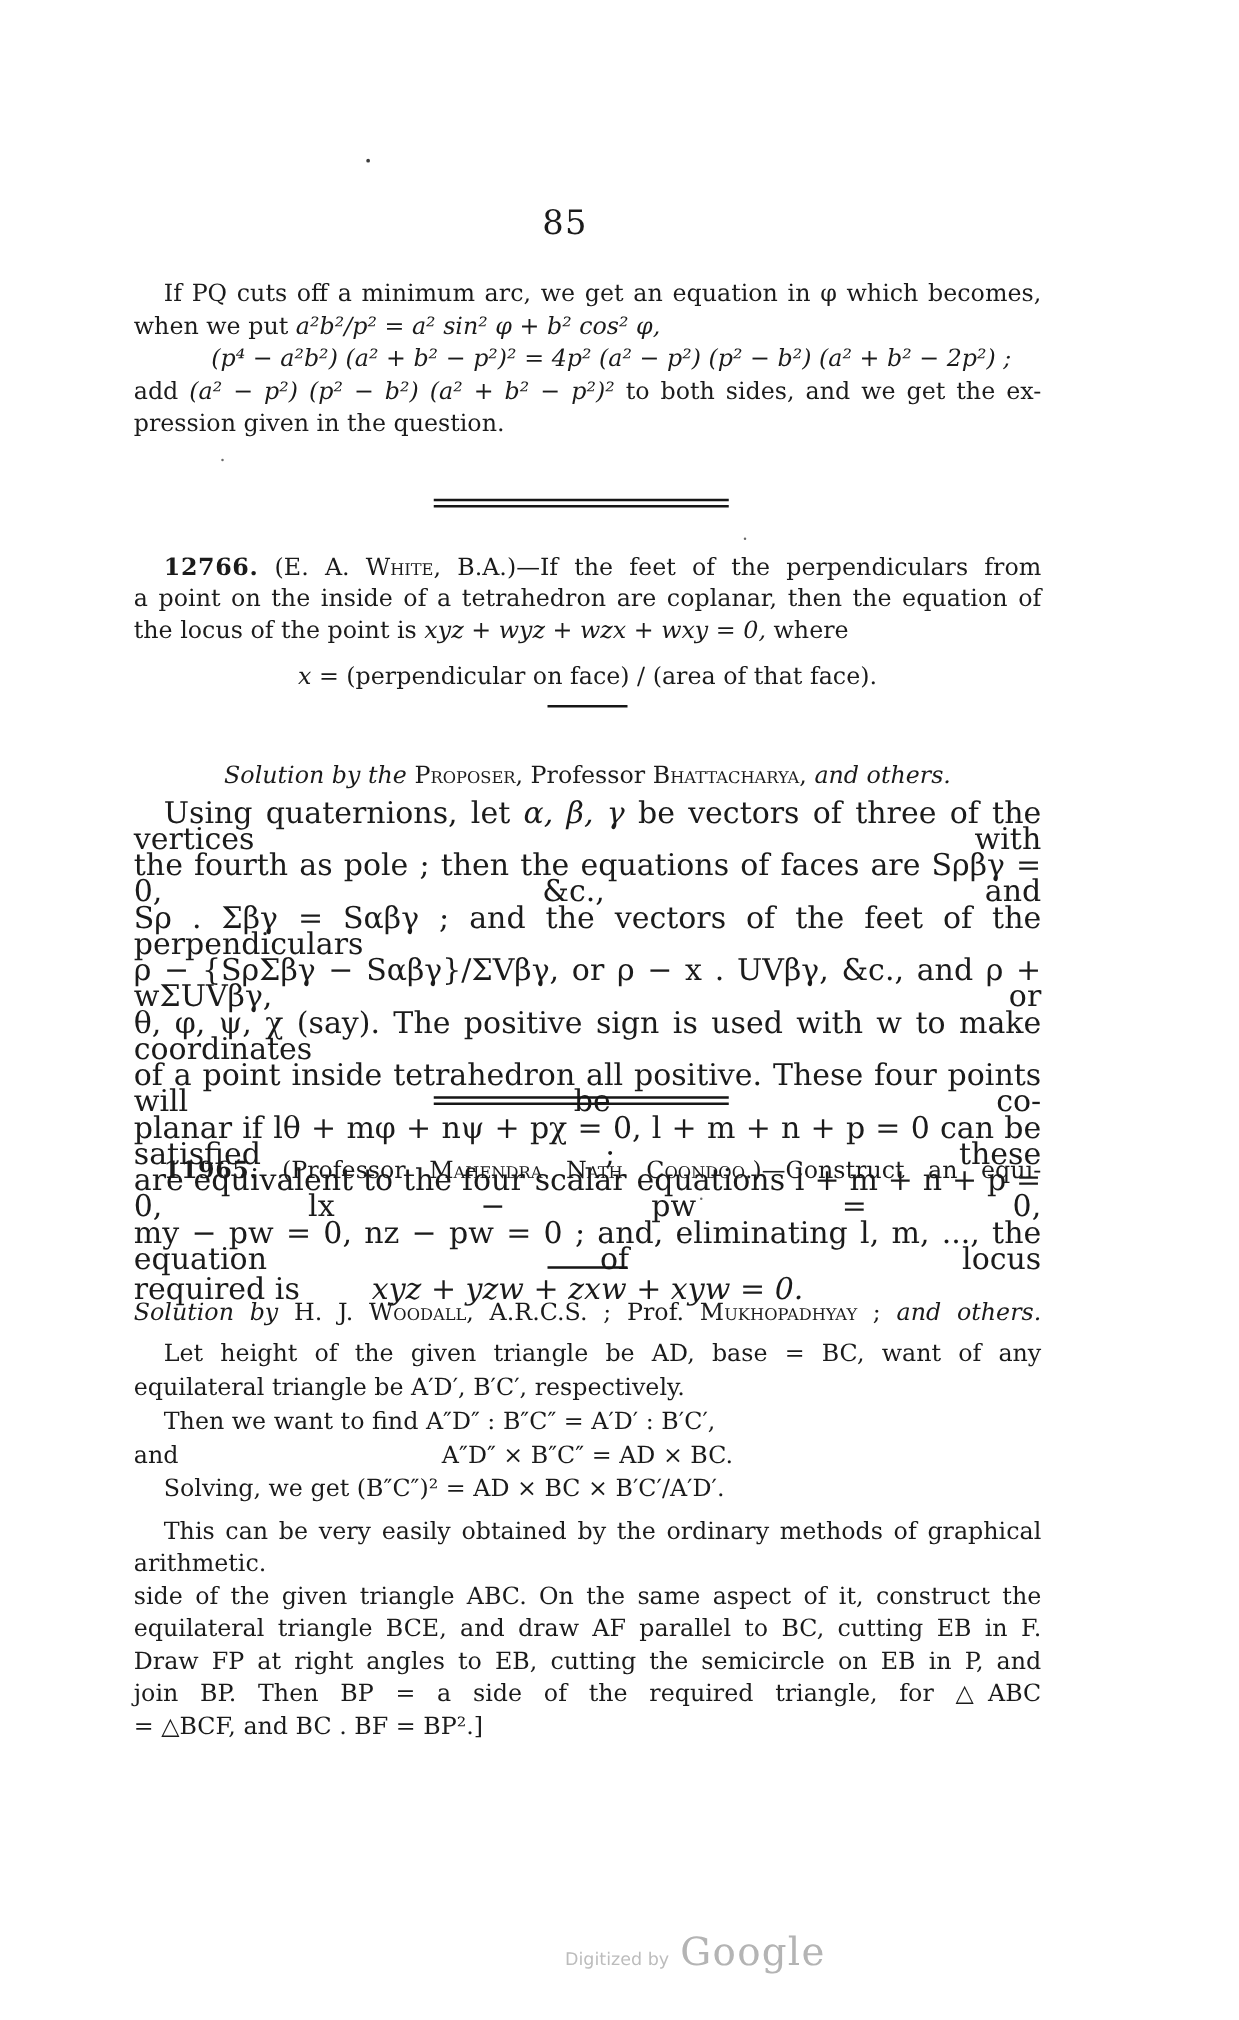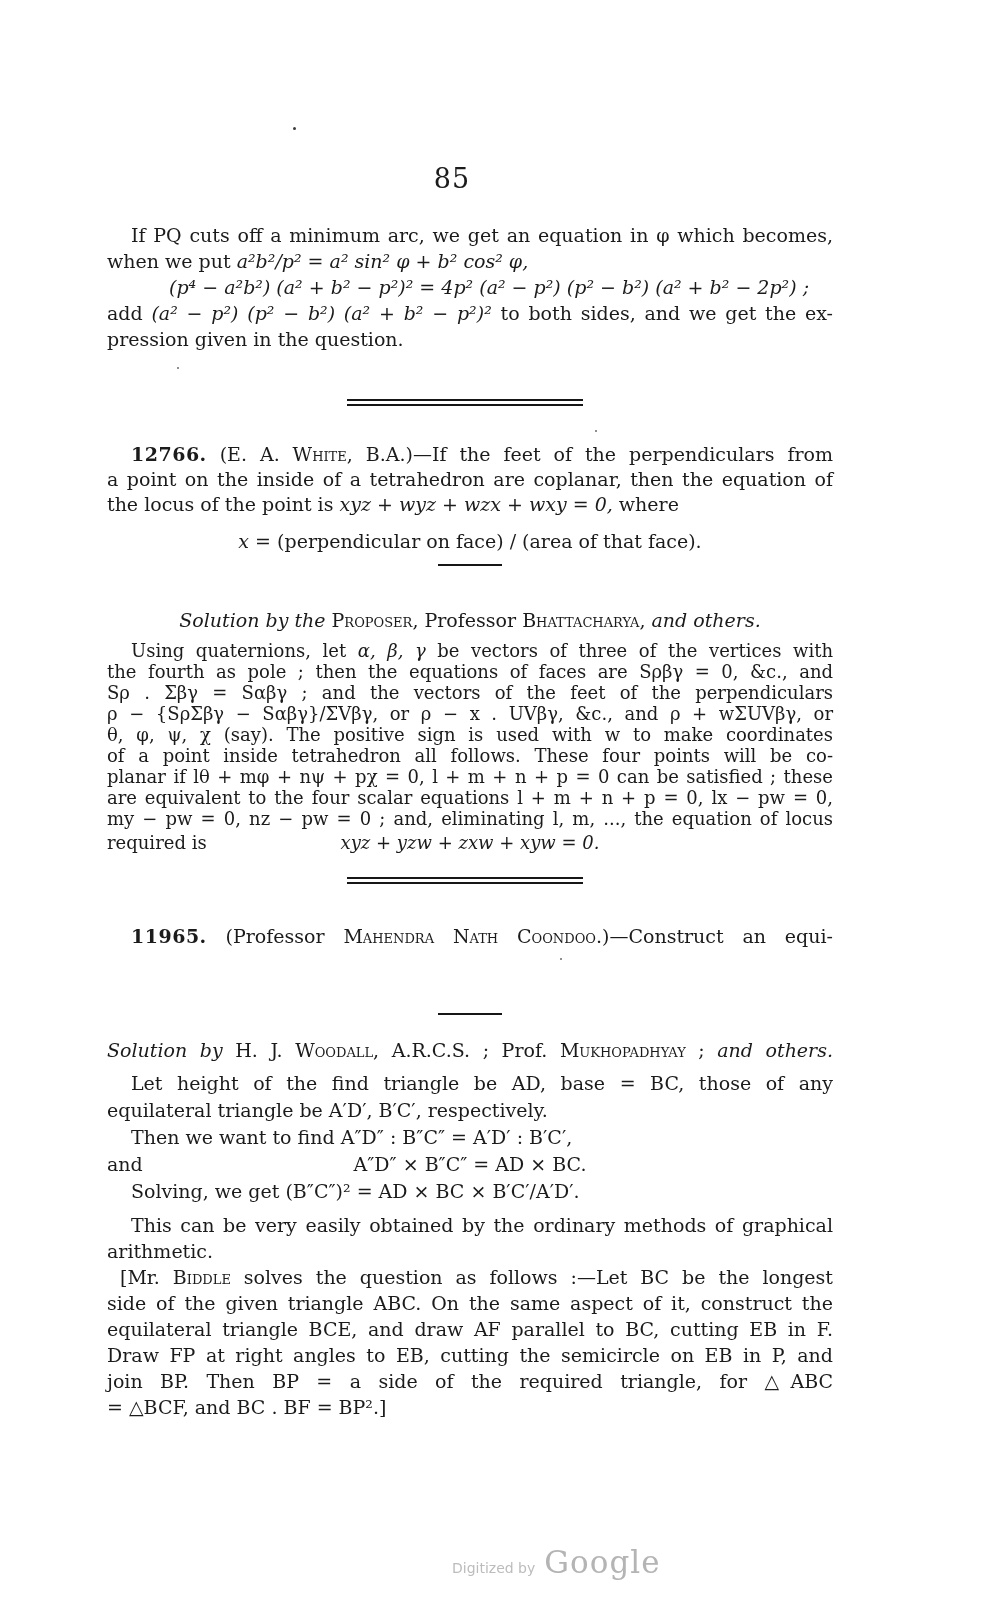--- a/index.html
+++ b/index.html
@@ -7,21 +7,21 @@
     width:991px; height:1616px;
     background:#ffffff;
     font-family:"DejaVu Serif", serif;
     color:#1b1b1b;
     position:relative;
     overflow:hidden;
   }
   .measure { position:absolute; left:107px; width:726px; }
   .pagenum { font-size:27px; text-align:center; letter-spacing:1px; }
   .para { font-size:19px; line-height:26px; }
-  .para-tight { font-size:18px; line-height:21px; }
+  .para-tight { font-size:24px; line-height:21px; }
   .q-para { font-size:19px; line-height:25px; }
   .jline { text-align:justify; text-align-last:justify; }
   .lline { text-align:left; }
   .cline { text-align:center;margin-top:12px; }
   .ind { text-indent:24px; }
   .ind-sm { text-indent:13px; }
   .pad-eq { padding-left:62px; }
   .m { font-style:italic; }
   .it { font-style:italic; }
   .sc { font-variant:small-caps; }
@@ -72,21 +72,21 @@
 <div class="measure q-para cline" style="top:596px;">
   <span class="it">Solution by the </span><span class="sc">Proposer</span><span>, Professor </span><span class="sc">Bhattacharya</span><span>, </span><span class="it">and others.</span>
 </div>
 
 <div class="measure para-tight" style="top:640px;">
   <div class="jline ind"><span>Using quaternions, let </span><span class="m">α, β, γ</span><span> be vectors of three of the vertices with</span></div>
   <div class="jline">the fourth as pole ; then the equations of faces are Sρβγ = 0, &amp;c., and</div>
   <div class="jline">Sρ . Σβγ = Sαβγ ; and the vectors of the feet of the perpendiculars</div>
   <div class="jline">ρ − {SρΣβγ − Sαβγ}/ΣVβγ, or ρ − x . UVβγ, &amp;c., and ρ + wΣUVβγ, or</div>
   <div class="jline">θ, φ, ψ, χ (say). The positive sign is used with w to make coordinates</div>
-  <div class="jline">of a point inside tetrahedron all follows. These four points will be co-</div>
+  <div class="jline">of a point inside tetrahedron all positive. These four points will be co-</div>
   <div class="jline">planar if lθ + mφ + nψ + pχ = 0, l + m + n + p = 0 can be satisfied ; these</div>
   <div class="jline">are equivalent to the four scalar equations l + m + n + p = 0, lx − pw = 0,</div>
   <div class="jline">my − pw = 0, nz − pw = 0 ; and, eliminating l, m, ..., the equation of locus</div>
   <div class="eqline" style="margin-top:3px;">
       <span class="lead">required is</span>
       <span class="eq m">xyz + yzw + zxw + xyw = 0.</span>
     </div>
 </div>
 
 <div class="drule" style="top:877px;">
@@ -98,37 +98,36 @@
   <div class="jline ind"><span class="num">11965.</span><span> (Professor </span><span class="sc">Mahendra Nath Coondoo</span><span>.)—Construct an equi-</span></div>
 </div>
 
 <div class="srule" style="top:1013px;"></div>
 
 <div class="measure q-para jline" style="top:1038px;">
   <span class="it">Solution by </span><span>H. J. </span><span class="sc">Woodall</span><span>, A.R.C.S. ; Prof. </span><span class="sc">Mukhopadhyay</span><span> ; </span><span class="it">and others.</span>
 </div>
 
 <div class="measure para" style="top:1070px; line-height:27px;">
-  <div class="jline ind">Let height of the find triangle be AD, base = BC, those of any</div>
+  <div class="jline ind">Let height of the given triangle be AD, base = BC, want of any</div>
   <div class="lline">equilateral triangle be A′D′, B′C′, respectively.</div>
   <div class="lline ind">Then we want to find A″D″ : B″C″ = A′D′ : B′C′,</div>
   <div class="eqline">
       <span class="lead">and</span>
       <span class="eq">A″D″ × B″C″ = AD × BC.</span>
     </div>
   <div class="lline ind">Solving, we get   (B″C″)² = AD × BC × B′C′/A′D′.</div>
 </div>
 
 <div class="measure para" style="top:1212px;">
   <div class="jline ind">This can be very easily obtained by the ordinary methods of graphical</div>
   <div class="lline">arithmetic.</div>
 </div>
 
 <div class="measure para" style="top:1264px;">
-  <div class="jline ind-sm"><span>[Mr. </span><span class="sc">Biddle</span><span> solves the question as follows :—Let BC be the longest</span></div>
   <div class="jline">side of the given triangle ABC. On the same aspect of it, construct the</div>
   <div class="jline">equilateral triangle BCE, and draw AF parallel to BC, cutting EB in F.</div>
   <div class="jline">Draw FP at right angles to EB, cutting the semicircle on EB in P, and</div>
   <div class="jline">join BP. Then BP = a side of the required triangle, for △ABC</div>
   <div class="lline">= △BCF, and BC . BF = BP².]</div>
 </div>
 
 <div class="wm">
   <span class="wm-prefix">Digitized by</span>
   <span class="wm-brand">Google</span>

